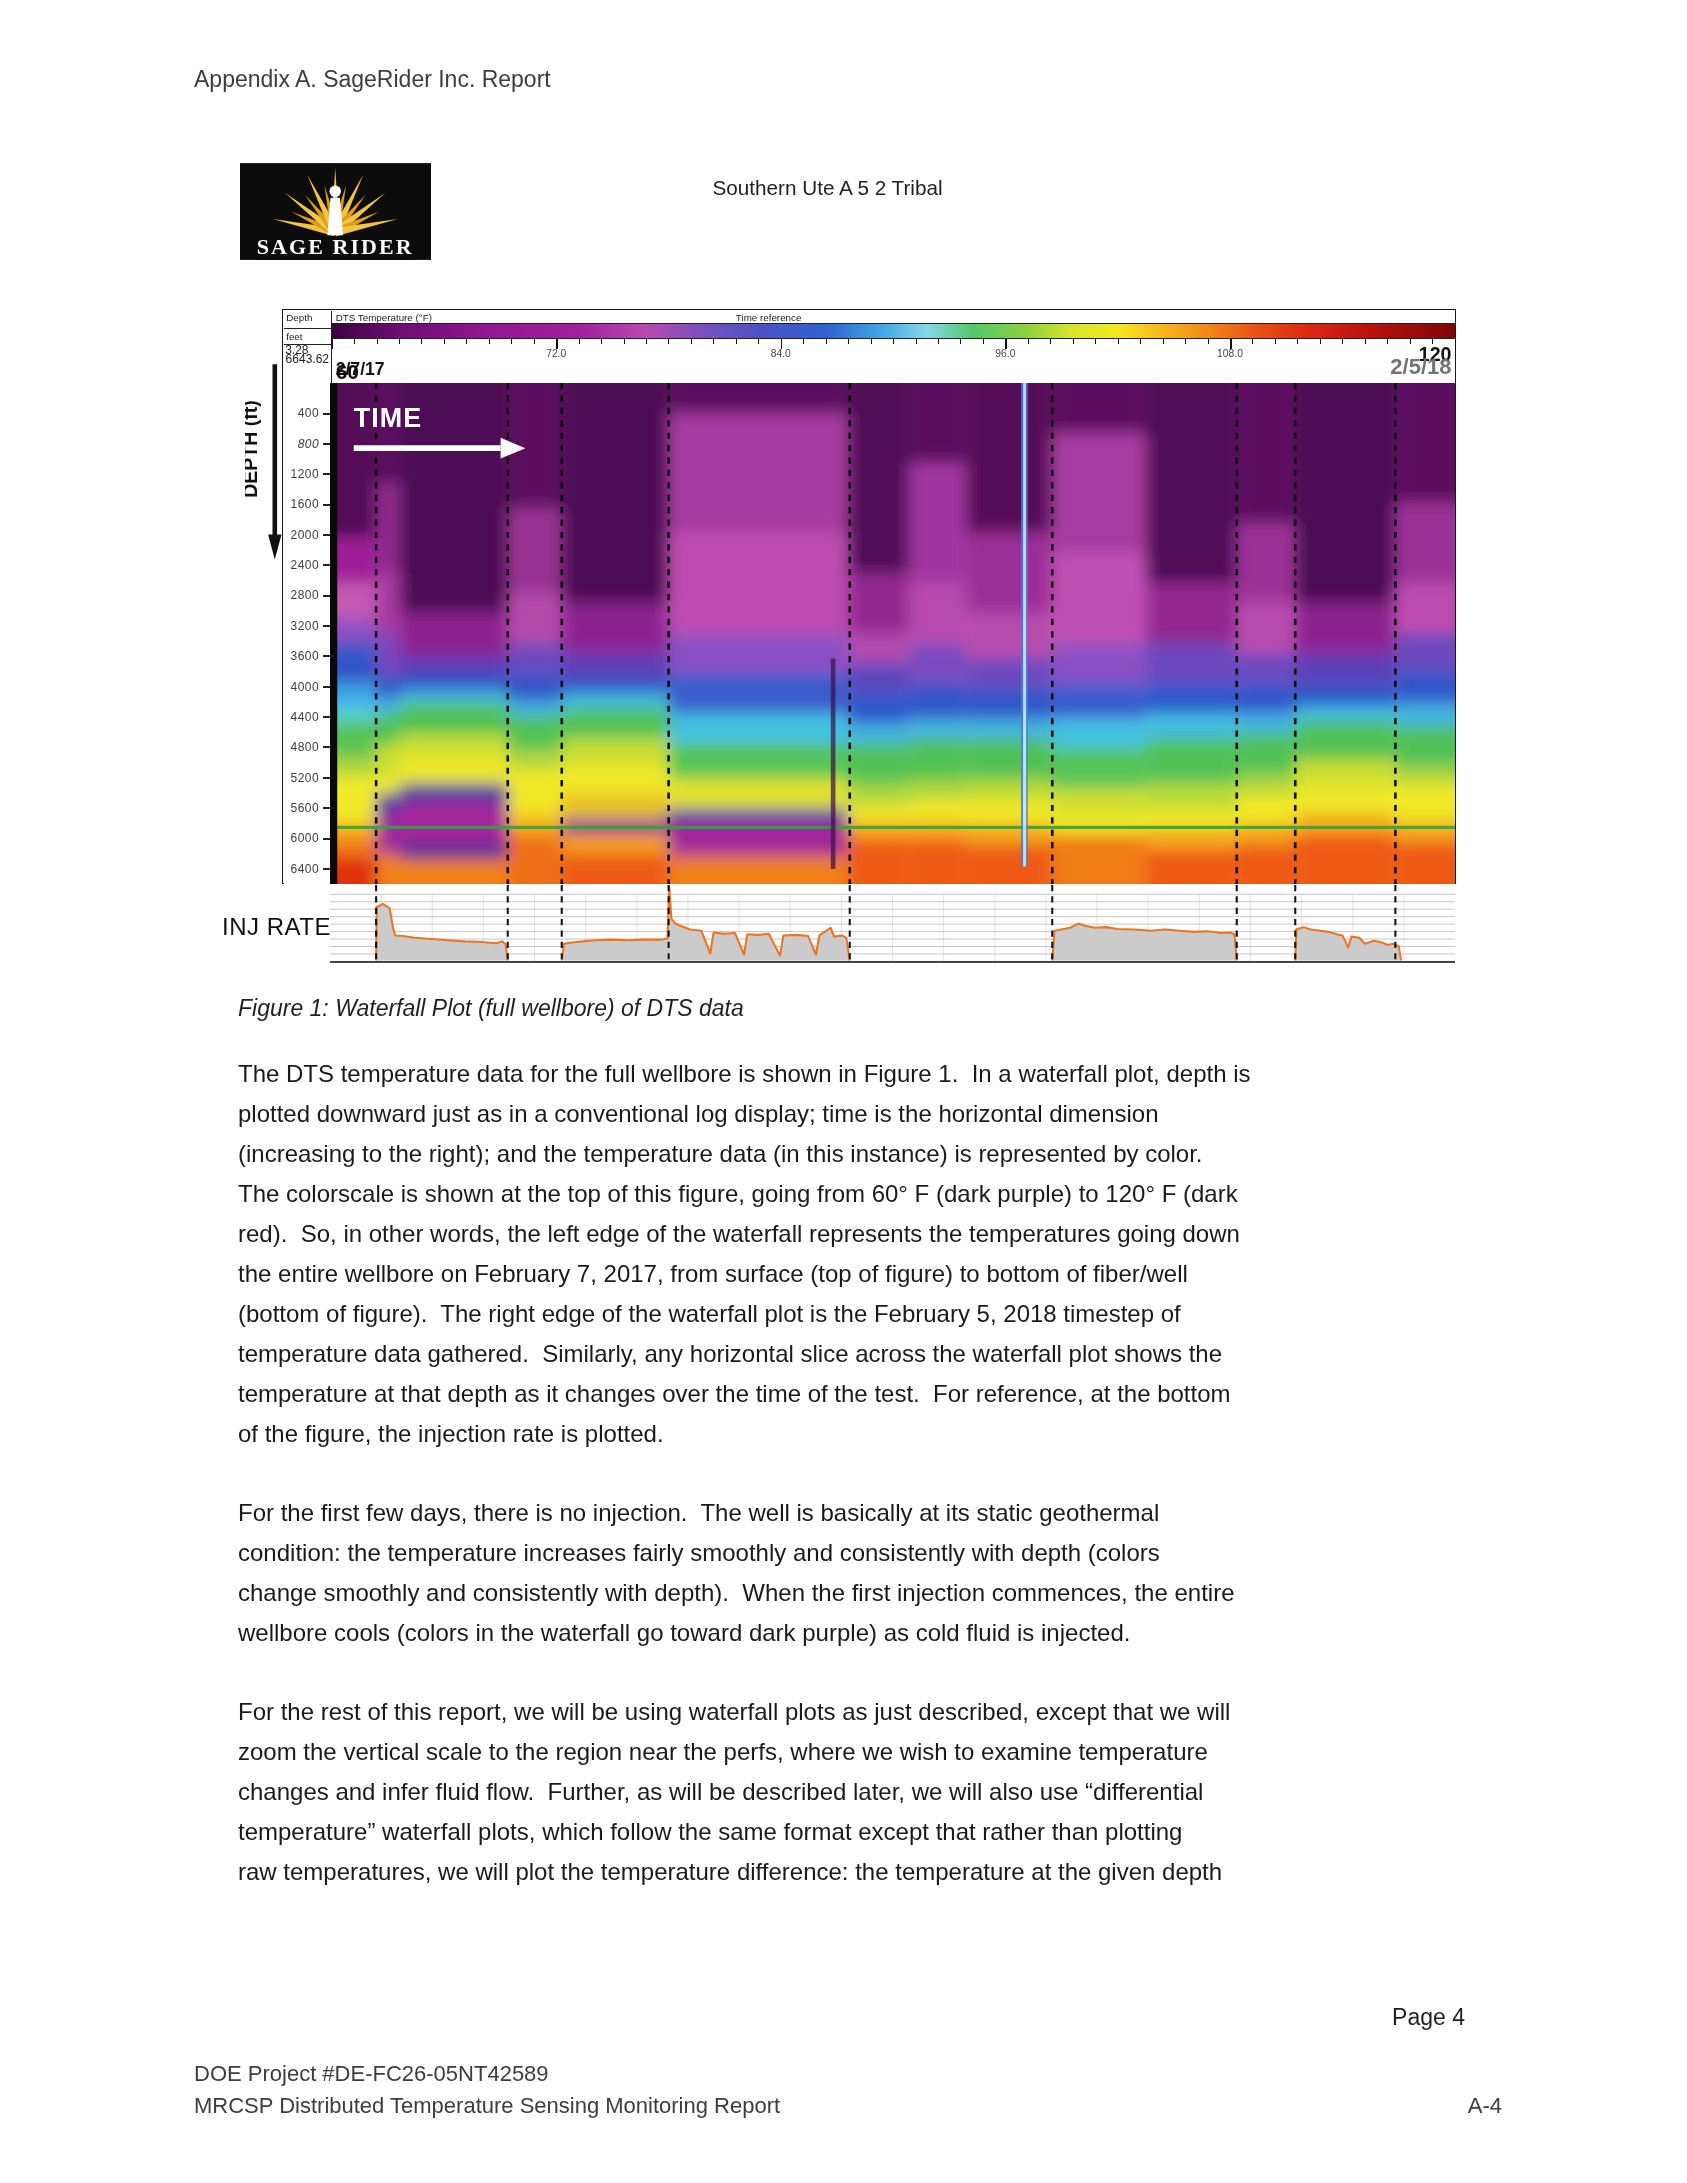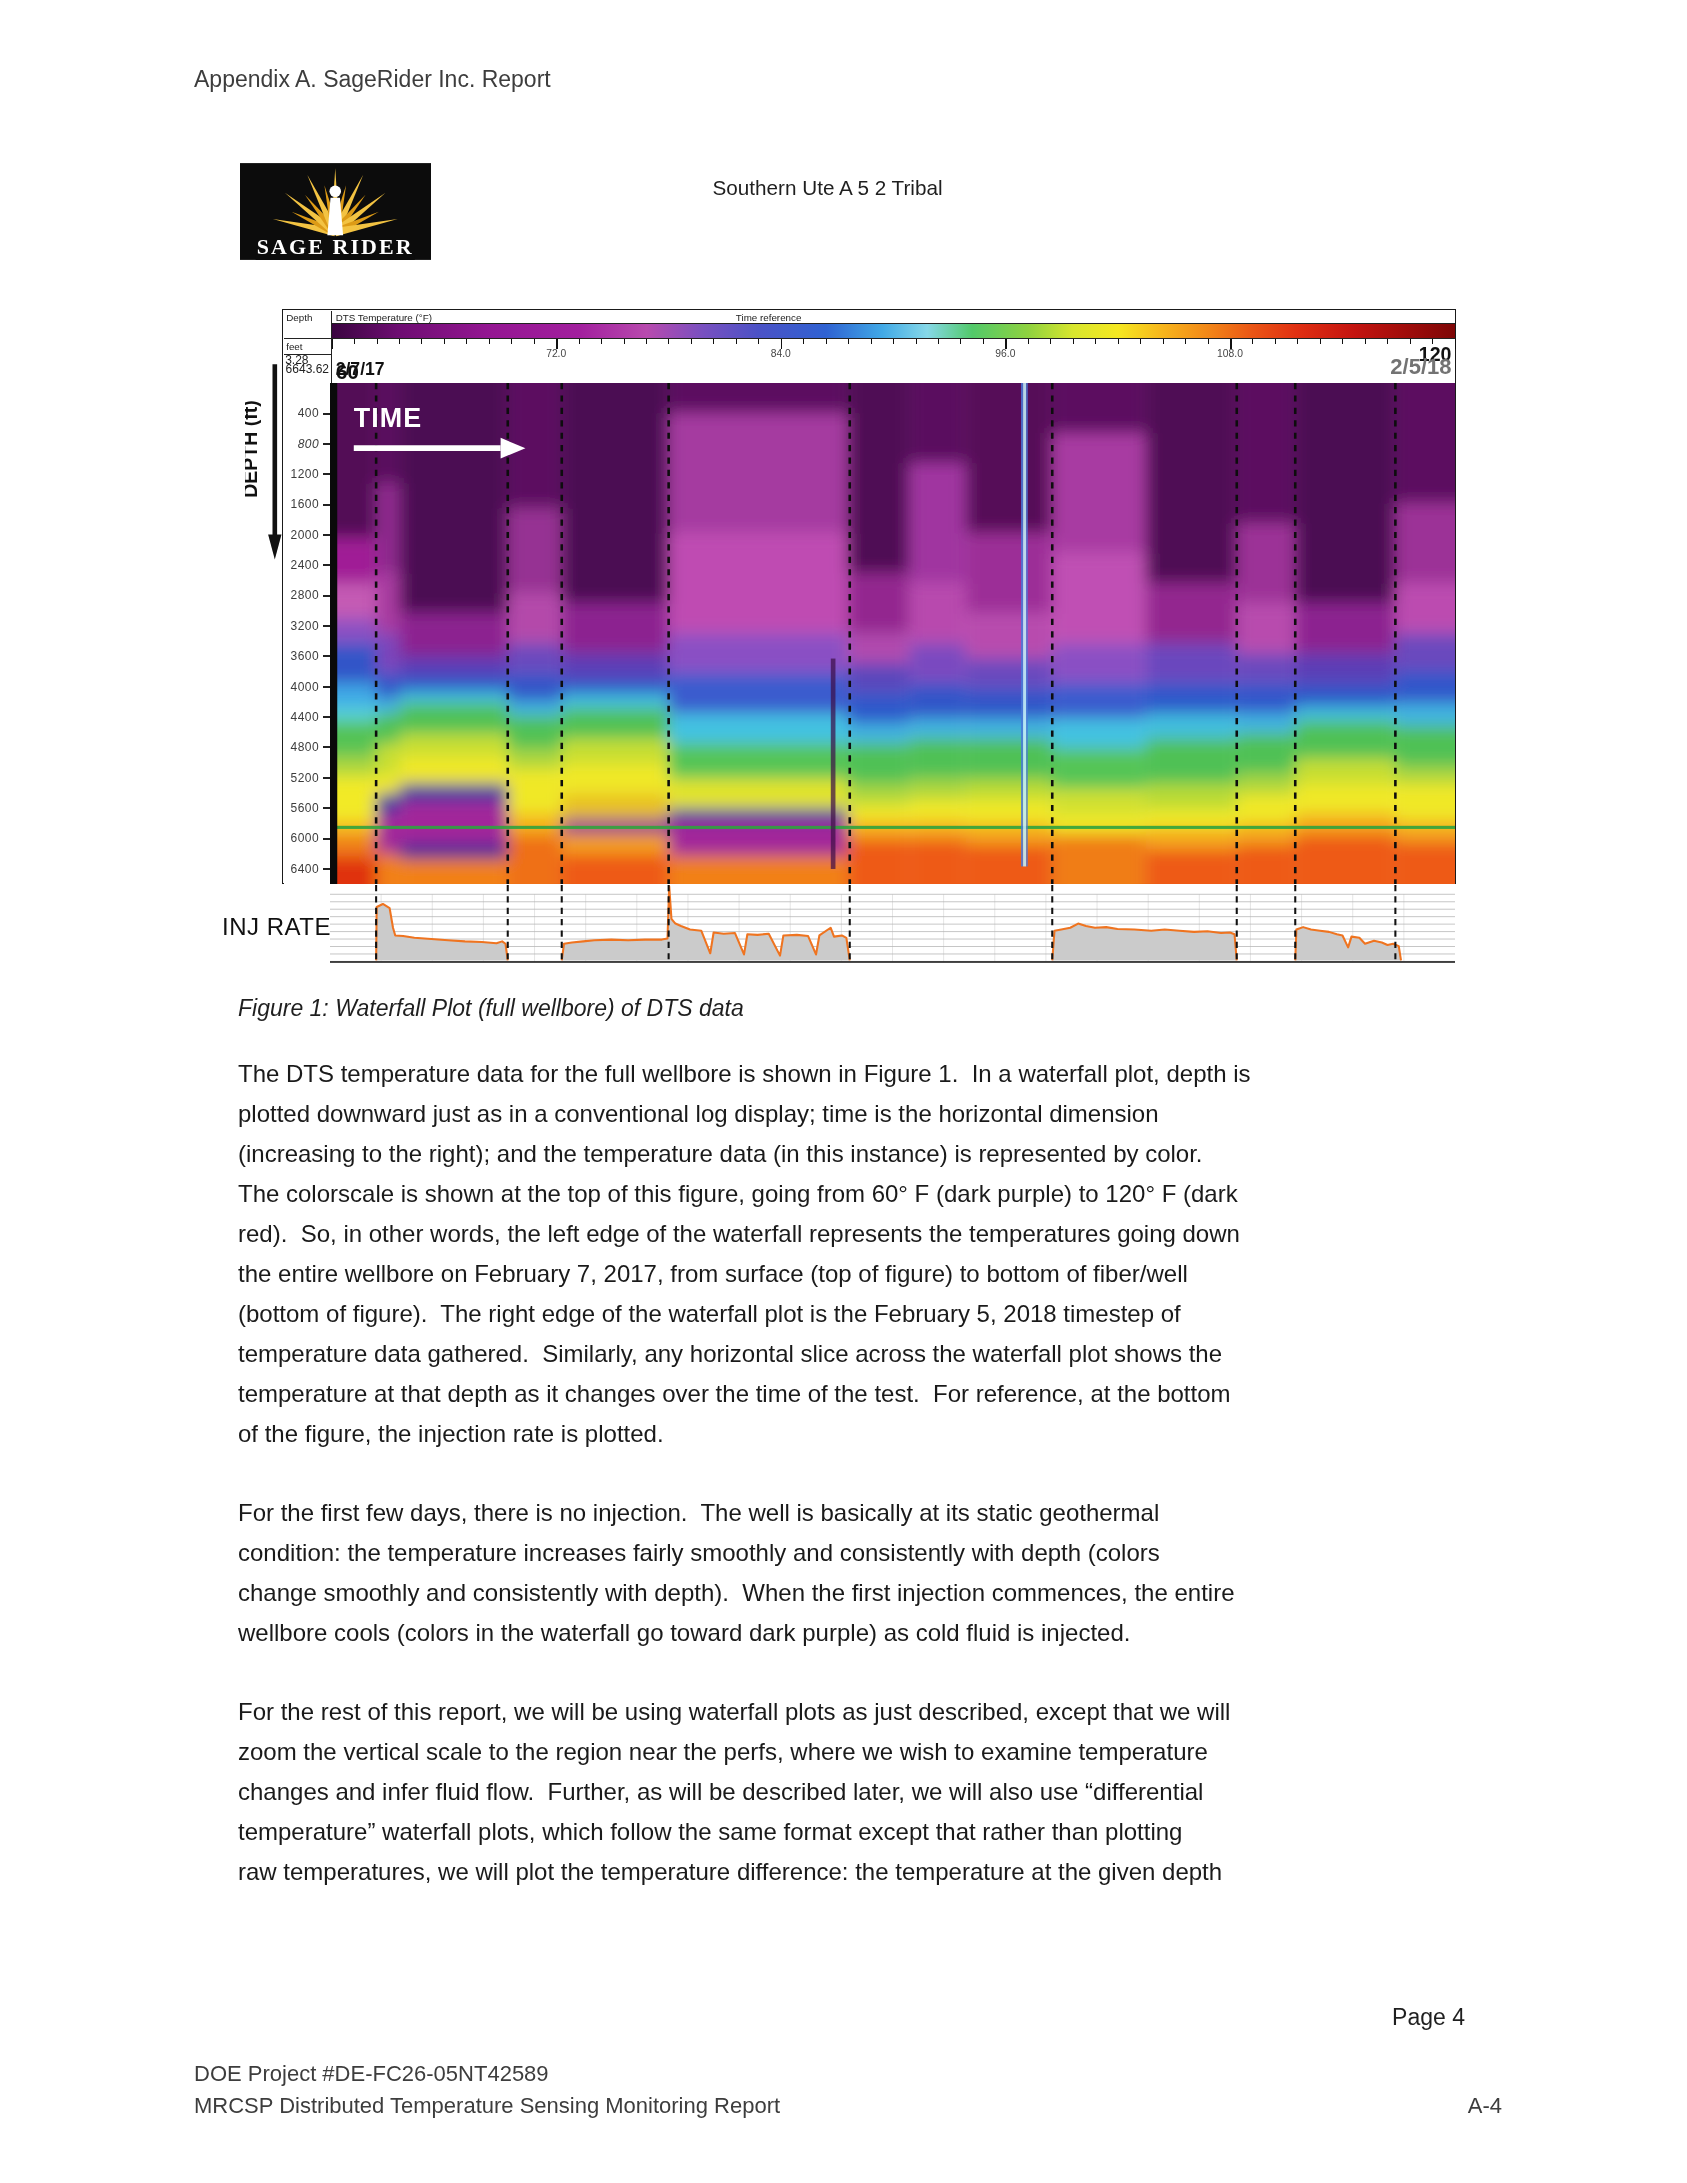--- a/index.html
+++ b/index.html
@@ -4,21 +4,21 @@
 <style>
   html,body{margin:0;padding:0;background:#ffffff;}
   .page{position:relative;width:1687px;height:2183px;background:#fff;font-family:"Liberation Sans",sans-serif;overflow:hidden;}
   .doc-header{position:absolute;left:194px;top:66px;font-size:23px;color:#3d3d3d;}
   .logo-wrap{position:absolute;left:240px;top:163px;width:191px;height:97px;}
   .title-block{position:absolute;left:569px;top:171px;width:517px;text-align:center;color:#1f1f1f;font-size:20.7px;line-height:34px;}
   .figure-area{position:absolute;left:282px;top:309px;width:1174px;height:656px;}
   .fig-border{position:absolute;left:0;top:0;width:1174px;height:575px;border:1.6px solid #1a1a1a;box-sizing:border-box;}
   .fig-header{position:absolute;left:1.6px;top:1.6px;width:1171px;height:72px;display:flex;}
   .hdr-left{width:48px;border-right:1px solid #222;box-sizing:border-box;display:flex;flex-direction:column;font-size:9.8px;color:#222;}
-  .hl-r1{height:28px;border-bottom:1px solid #222;padding:1px 2.6px 0;box-sizing:border-box;}
+  .hl-r1{height:18px;border-bottom:1px solid #222;padding:1px 2.6px 0;box-sizing:border-box;}
   .hl-r2{height:16.5px;border-bottom:1px solid #222;padding:2.1px 2.6px 0;box-sizing:border-box;}
   .hl-r3{flex:1;padding:0.5px 1.6px 0;font-size:12px;line-height:9.3px;}
   .hl-v2{text-align:right;}
   .hdr-right{flex:1;position:relative;}
   .cb-labels{position:relative;height:12.4px;font-size:9.8px;color:#222;}
   .cb-title{position:absolute;left:4.1px;top:1px;}
   .cb-timeref{position:absolute;left:36%;top:1px;}
   .colorbar{height:16.5px;border-top:0.5px solid #222;border-bottom:0.5px solid #222;box-sizing:border-box;}
   .tickzone{position:relative;height:43px;}
   .tick{position:absolute;top:0;width:1px;height:4.7px;background:#111;}

